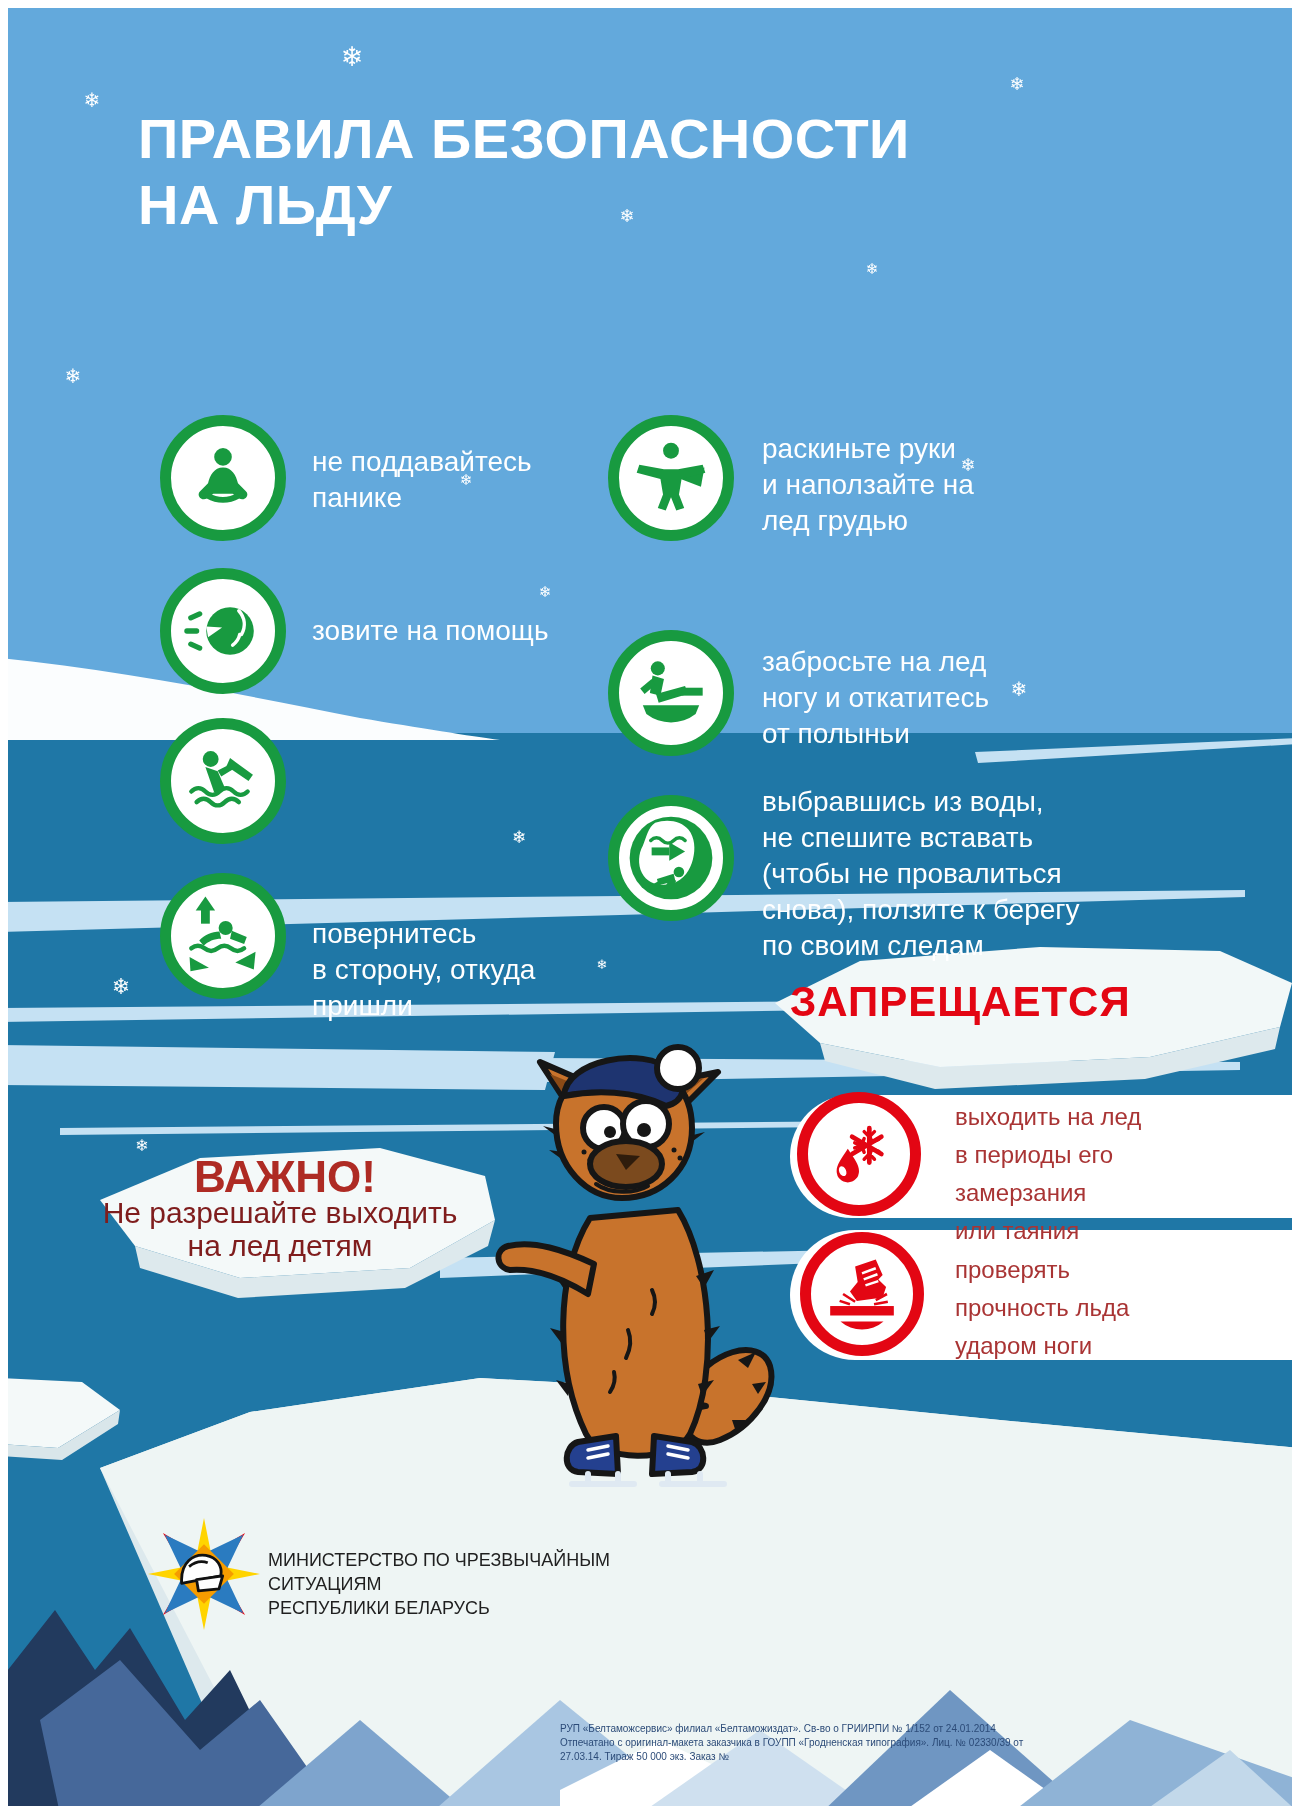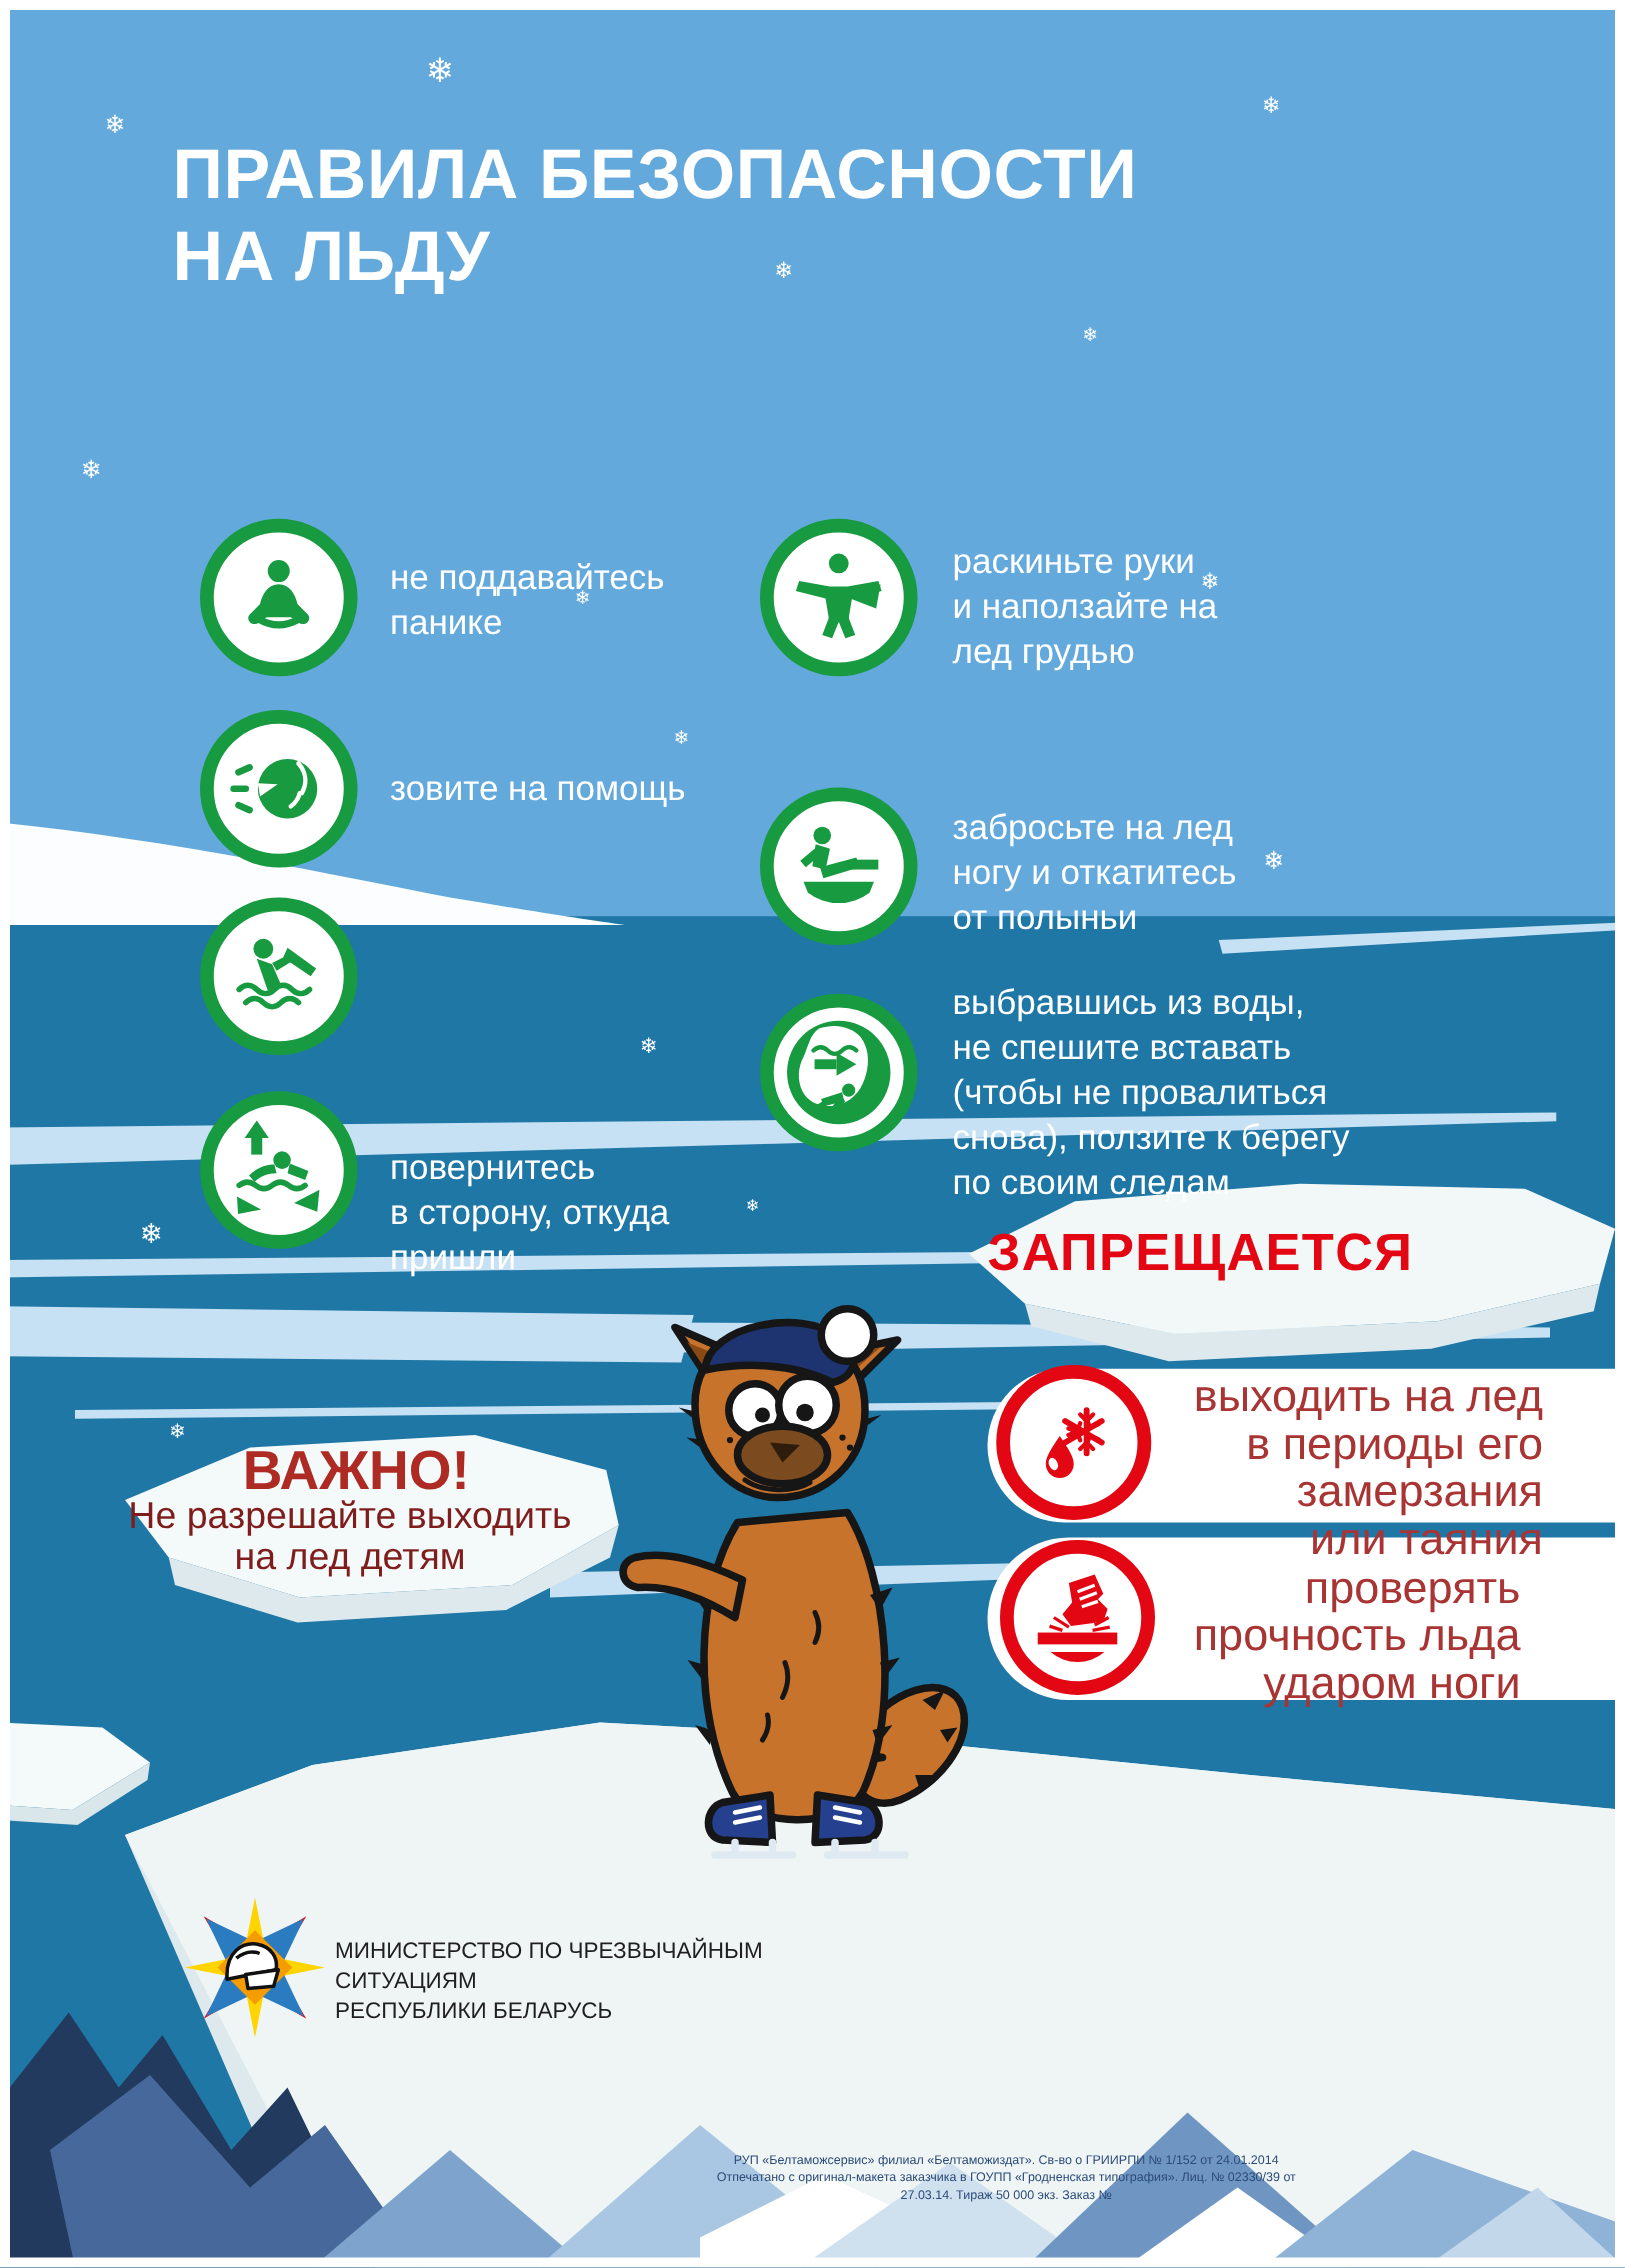--- a/index.html
+++ b/index.html
@@ -14,28 +14,28 @@
   .circle.green{border:11px solid #189a40;width:126px;height:126px;}
   .circle.red{border:11px solid #e30613;width:124px;height:124px;}
   .title{left:138px;top:106px;width:960px;font-size:56px;line-height:66px;font-weight:bold;
          color:#ffffff;letter-spacing:.5px;white-space:pre-line;z-index:3;}
   .subtitle{left:138px;top:298px;width:600px;font-size:35px;line-height:46px;font-weight:bold;
          color:#0ca13e;white-space:pre-line;z-index:3;}
   .do-text{font-size:28px;line-height:36px;color:#ffffff;white-space:pre-line;z-index:3;}
   .forbid-heading{left:790px;top:978px;width:440px;text-align:left;font-size:42px;font-weight:bold;
          color:#e30613;letter-spacing:1px;z-index:3;}
   .band{left:790px;width:510px;background:#ffffff;border-radius:70px 0 0 70px;z-index:2;}
-  .forbid-text{font-size:36px;line-height:38px;color:#a93434;white-space:pre-line;z-index:3;text-align:right;}
+  .forbid-text{font-size:24px;line-height:38px;color:#a93434;white-space:pre-line;z-index:3;}
   .vazhno-h{left:120px;top:1152px;width:330px;text-align:center;font-size:44px;font-weight:bold;
          color:#ae2b24;z-index:3;}
   .vazhno-t{left:95px;top:1196px;width:370px;text-align:center;font-size:30px;line-height:33px;
          color:#7f1d1d;white-space:pre-line;z-index:3;}
   .ministry{left:268px;top:1548px;width:420px;font-size:18px;line-height:24px;color:#1f1f1f;
          white-space:pre-line;z-index:6;}
-  .imprint{left:560px;top:1722px;width:490px;text-align:center;font-size:10px;line-height:14px;
+  .imprint{left:560px;top:1722px;width:490px;text-align:left;font-size:10px;line-height:14px;
          color:#2c4b78;z-index:7;}
   .flake{color:#ffffff;z-index:3;transform:translate(-50%,-50%);line-height:1;}
 </style>
 </head>
 <body>
 
 <div class="poster">
 
   <div class="abs water"></div>
 

